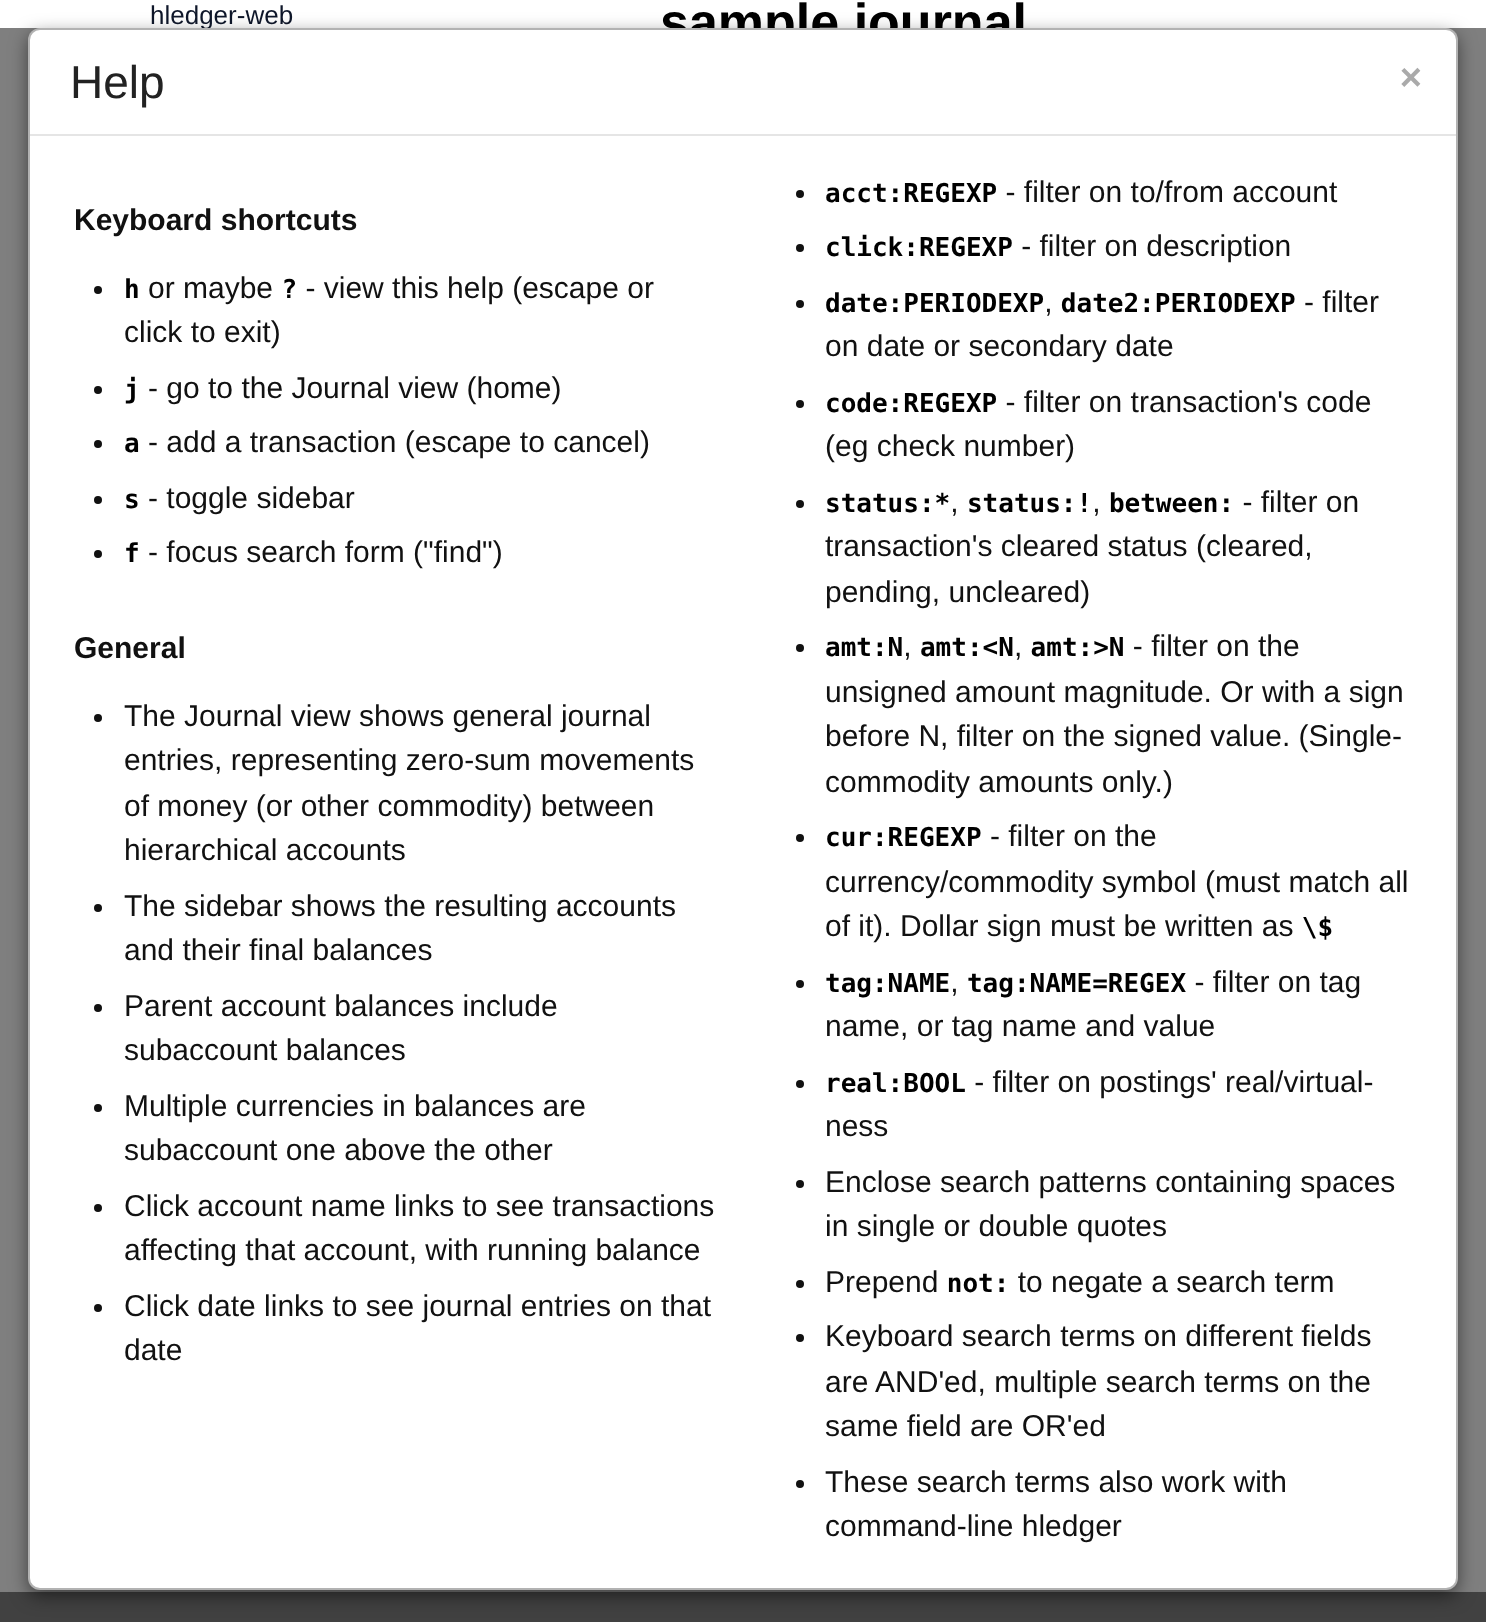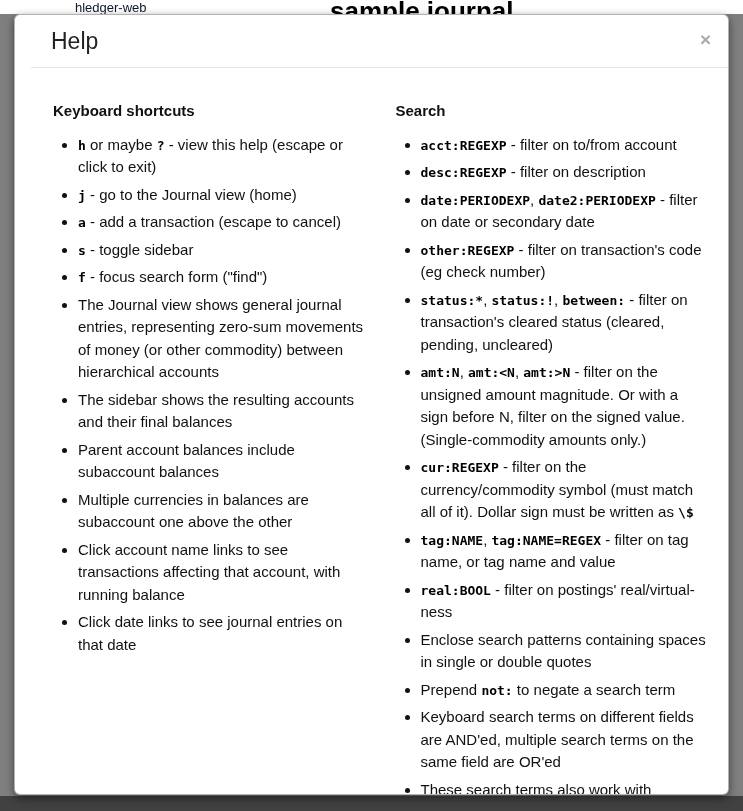--- a/index.html
+++ b/index.html
@@ -61,21 +61,20 @@
     position: absolute;
     top: 14px; left: 14px;
     width: 715px;
     height: 781px;
     background: #ffffff;
     border: 1px solid rgba(0,0,0,0.3);
     border-radius: 6px;
     box-shadow: 0 3px 9px rgba(0,0,0,0.5);
     z-index: 5;
     overflow: hidden;
-    padding-left: 16px;
   }
   .modal-header {
     display: flex;
     align-items: flex-start;
     justify-content: space-between;
     padding: 13px 15px 11px 20px;
     border-bottom: 1px solid #e5e5e5;
   }
   .modal-title {
     margin: 0;
@@ -146,36 +145,36 @@
   <div class="modal-body">
     <div class="col">
       <h4>Keyboard shortcuts</h4>
       <ul>
           <li><code>h</code> or maybe <code>?</code> - view this help (escape or click to exit)</li>
           <li><code>j</code> - go to the Journal view (home)</li>
           <li><code>a</code> - add a transaction (escape to cancel)</li>
           <li><code>s</code> - toggle sidebar</li>
           <li><code>f</code> - focus search form ("find")</li>
         </ul>
+      <h4>General</h4>
       <ul>
           <li>The Journal view shows general journal entries, representing zero-sum movements of money (or other commodity) between hierarchical accounts</li>
           <li>The sidebar shows the resulting accounts and their final balances</li>
           <li>Parent account balances include subaccount balances</li>
           <li>Multiple currencies in balances are subaccount one above the other</li>
           <li>Click account name links to see transactions affecting that account, with running balance</li>
           <li>Click date links to see journal entries on that date</li>
         </ul>
     </div>
     <div class="col">
-      <h4>Search</h4>
       <ul>
           <li><code>acct:REGEXP</code> - filter on to/from account</li>
-          <li><code>desc:REGEXP</code> - filter on description</li>
+          <li><code>click:REGEXP</code> - filter on description</li>
           <li><code>date:PERIODEXP</code>, <code>date2:PERIODEXP</code> - filter on date or secondary date</li>
-          <li><code>other:REGEXP</code> - filter on transaction's code (eg check number)</li>
+          <li><code>code:REGEXP</code> - filter on transaction's code (eg check number)</li>
           <li><code>status:*</code>, <code>status:!</code>, <code>between:</code> - filter on transaction's cleared status (cleared, pending, uncleared)</li>
           <li><code>amt:N</code>, <code>amt:&lt;N</code>, <code>amt:&gt;N</code> - filter on the unsigned amount magnitude. Or with a sign before N, filter on the signed value. (Single-commodity amounts only.)</li>
           <li><code>cur:REGEXP</code> - filter on the currency/commodity symbol (must match all of it). Dollar sign must be written as <code>\$</code></li>
           <li><code>tag:NAME</code>, <code>tag:NAME=REGEX</code> - filter on tag name, or tag name and value</li>
           <li><code>real:BOOL</code> - filter on postings' real/virtual-ness</li>
           <li>Enclose search patterns containing spaces in single or double quotes</li>
           <li>Prepend <code>not:</code> to negate a search term</li>
           <li>Keyboard search terms on different fields are AND'ed, multiple search terms on the same field are OR'ed</li>
           <li>These search terms also work with command-line hledger</li>
         </ul>

